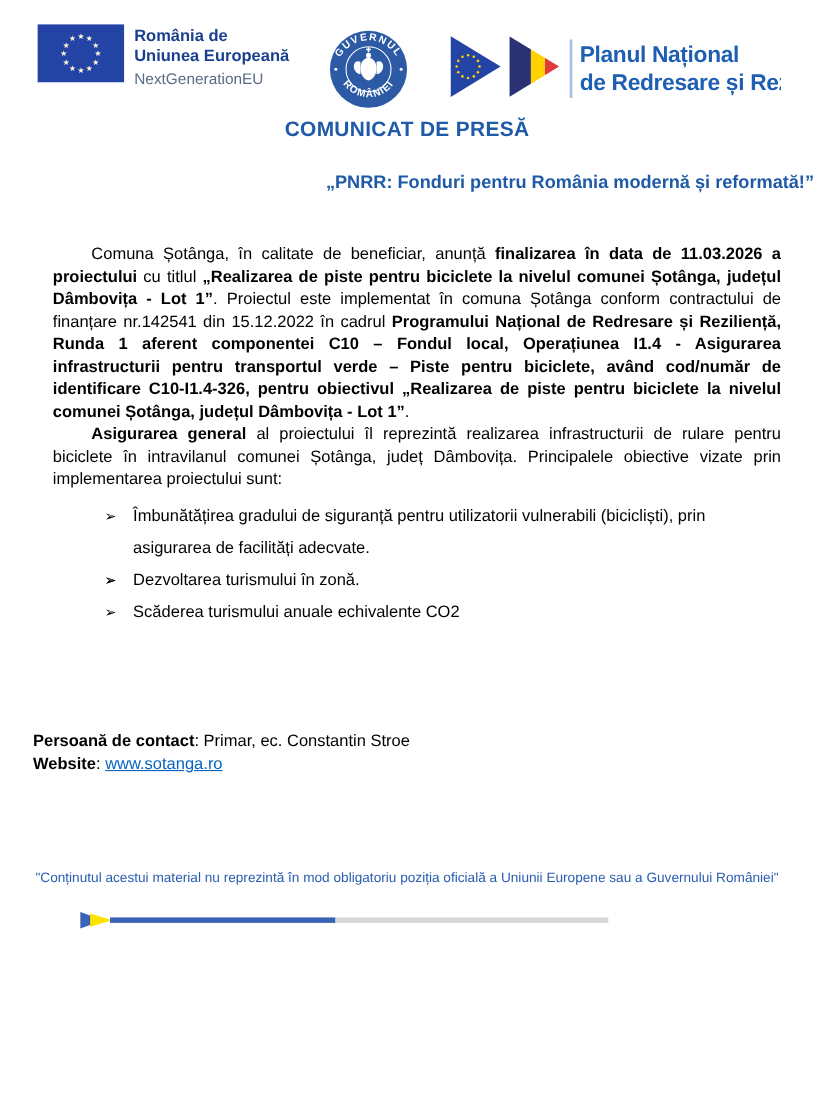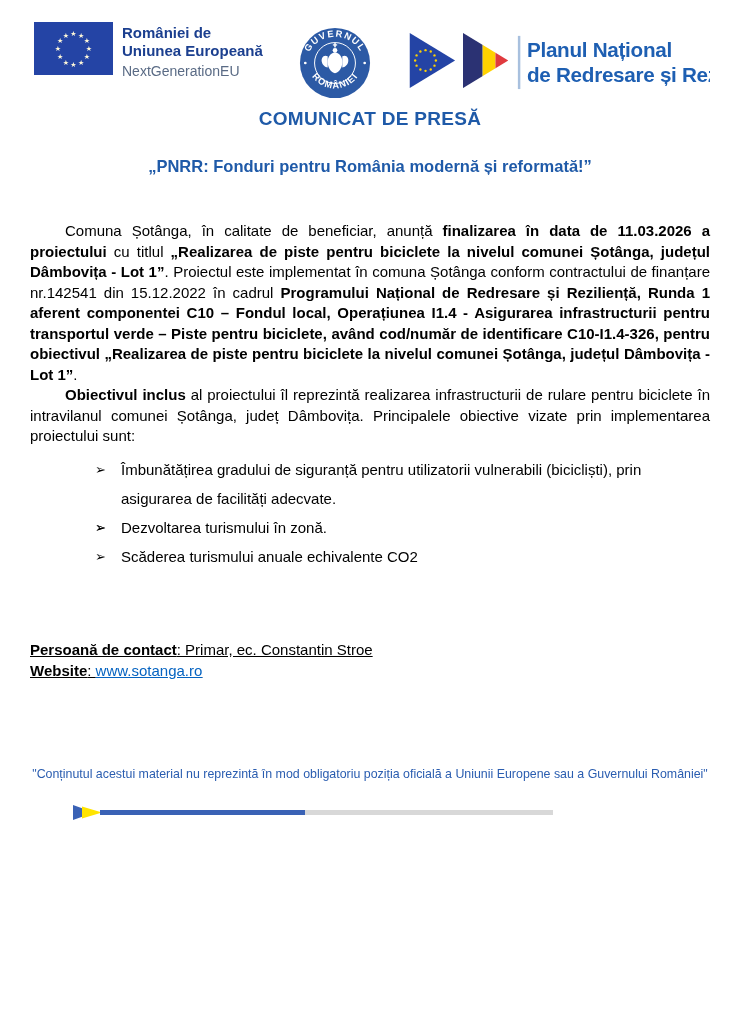--- a/index.html
+++ b/index.html
@@ -16,36 +16,36 @@
   .eu-logo{display:flex;align-items:flex-start;gap:9px;}
   .eu-text{padding-top:2px;line-height:18px;}
   .eu-text .l1,.eu-text .l2{font-weight:bold;color:#1b3f8f;font-size:15px;}
   .eu-text .l3{color:#5a6b85;font-size:14px;padding-top:2px;}
   .gov-logo{margin-top:4px;}
   .pnrr-logo{margin-top:6px;}
 
   
   .title{ text-align:center;color:#1f5aa8;font-weight:bold;font-size:19px;
           letter-spacing:.3px;}
-  .subtitle{text-align:center;color:#1f5aa8;font-weight:bold;font-size:16.5px;
+  .subtitle{text-align:right;color:#1f5aa8;font-weight:bold;font-size:16.5px;
           margin-top:27px;}
 
   
-  .body-text{margin:45px 30px 0 30px;font-size:15px;line-height:20.5px;
+  .body-text{margin:45px 30px 0 48px;font-size:15px;line-height:20.5px;
           text-align:justify;}
   .para{text-indent:35px;margin:0;}
   .b{font-weight:bold;}
   .bullets{margin:8px 30px 0 95px;padding:0;list-style:none;font-size:15px;}
   .bullets li{position:relative;padding-left:26px;line-height:29px;
           text-align:left;}
   .bullets .marker{position:absolute;left:0;top:0;font-size:13px;}
   .valoare{margin-top:14px;}
 
   
-  .contact{margin:68px 30px 0 30px;font-size:15px;line-height:21px;text-decoration:underline;}
+  .contact{margin:92px 30px 0 30px;font-size:15px;line-height:21px;}
   a.link, .link{color:#0563c1;text-decoration:underline;cursor:pointer;}
 
   
   .disclaimer{margin-top:86px;text-align:center;color:#2a5db0;font-size:12.4px;}
   .bar-graphic{margin:22px 0 0 60px;height:20px;}
 </style>
 </head>
 <body>
 
 <div class="page">
@@ -64,21 +64,21 @@
           <text x="47.2" y="42.5">★</text>
           <text x="39.5" y="44.6">★</text>
           <text x="31.8" y="42.5">★</text>
           <text x="26.1" y="36.8">★</text>
           <text x="24.0" y="29.1">★</text>
           <text x="26.1" y="21.3">★</text>
           <text x="31.8" y="15.7">★</text>
         </g>
       </svg>
       <div class="eu-text">
-        <div class="l1">României de</div>
+        <div class="l1">România de</div>
         <div class="l2">Uniunea Europeană</div>
         <div class="l3">NextGenerationEU</div>
       </div>
     </div>
 
     <div class="gov-logo">
       <svg width="74" height="74" viewBox="0 0 76 76">
         <circle cx="38" cy="38" r="36" fill="#2c5aa5"></circle>
         <circle cx="38" cy="38" r="21" fill="none" stroke="#ffffff" stroke-width="1"></circle>
         <defs>
@@ -136,21 +136,21 @@
         <text x="120" y="55" font-size="21" font-weight="bold" fill="#1e5fb2" letter-spacing="-0.3">de Redresare și Reziliență</text>
       </svg>
     </div>
   </div>
 
   <div class="title">COMUNICAT DE PRESĂ</div>
   <div class="subtitle">„PNRR: Fonduri pentru România modernă și reformată!”</div>
 
   <div class="body-text">
     <p class="para"><span>Comuna Șotânga, în calitate de beneficiar, anunță </span><span class="b">finalizarea în data de 11.03.2026 a proiectului</span><span> cu titlul </span><span class="b">„Realizarea de piste pentru biciclete la nivelul comunei Șotânga, județul Dâmbovița - Lot 1”</span><span>. Proiectul este implementat în comuna Șotânga conform contractului de finanțare nr.142541 din 15.12.2022 în cadrul </span><span class="b">Programului Național de Redresare și Reziliență, Runda 1 aferent  componentei C10 – Fondul local, Operațiunea I1.4 - Asigurarea infrastructurii pentru transportul verde – Piste pentru biciclete, având cod/număr de identificare C10-I1.4-326, pentru obiectivul „Realizarea de piste pentru biciclete la nivelul comunei Șotânga, județul Dâmbovița - Lot 1”</span><span>.</span></p>
-    <p class="para"><span class="b">Obiectivul inclus</span><span> al proiectului îl reprezintă realizarea infrastructurii de rulare pentru biciclete în intravilanul comunei Șotânga, județ Dâmbovița. Principalele obiective vizate prin implementarea proiectului sunt:</span></p>
+    <p class="para"><span class="b">Asigurarea general</span><span> al proiectului îl reprezintă realizarea infrastructurii de rulare pentru biciclete în intravilanul comunei Șotânga, județ Dâmbovița. Principalele obiective vizate prin implementarea proiectului sunt:</span></p>
   </div>
 
   <ul class="bullets">
     <li>
       <span class="marker">➢</span>
       <span>Îmbunătățirea gradului de siguranță pentru utilizatorii vulnerabili (bicicliști), prin asigurarea de facilități adecvate.</span>
     </li>
     <li>
       <span class="marker">➢</span>
     </li>

